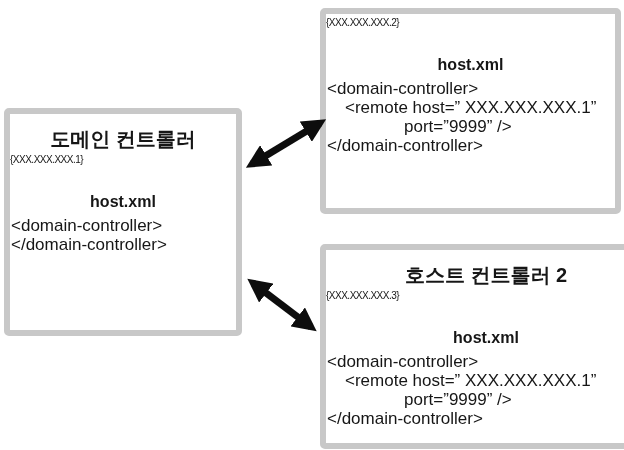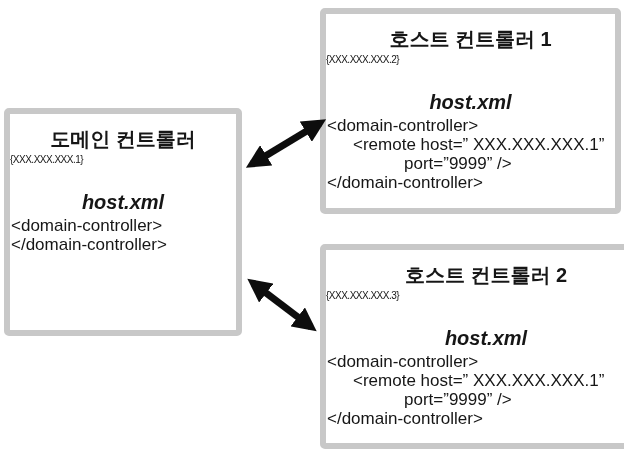--- a/index.html
+++ b/index.html
@@ -34,33 +34,32 @@
   .panel-ip{
     text-align:left;
     font-size:10px;
     line-height:17px;
     letter-spacing:-0.5px;
     white-space:nowrap;
   }
   .file-name{
     text-align:center;
     font-weight:bold;
-    font-size:20px;
+    font-size:16px;
     line-height:22px;
     white-space:nowrap;
-    font-style:italic;
   }
   .xml-block{margin-top:3px;}
   .xml-line{
     font-size:17px;
     line-height:19px;
     padding-left:1px;
     white-space:nowrap;
   }
-  .indent-sm{padding-left:19px;margin-left:8px;}   
+  .indent-sm{padding-left:19px;}   
   .indent-lg{padding-left:78px;}   
 
   #panel-dc .file-name{margin-top:23px;}
   #panel-dc .domain-file{margin-top:15px;}
   #panel-hc1 .file-name,
   #panel-hc2 .file-name{margin-top:23px;}
 
   .arrow-layer{
     position:absolute;left:0;top:0;
     pointer-events:none;
@@ -76,21 +75,20 @@
     <div class="panel-title">도메인 컨트롤러</div>
     <div class="panel-ip">{XXX.XXX.XXX.1}</div>
     <div class="file-name">host.xml</div>
     <div class="xml-block">
       <div class="xml-line">&lt;domain-controller&gt;</div>
       <div class="xml-line">&lt;/domain-controller&gt;</div>
     </div>
   </div>
 
   <div class="panel" id="panel-hc1">
-    <div class="panel-title">호스트 컨트롤러 1</div>
     <div class="panel-ip">{XXX.XXX.XXX.2}</div>
     <div class="file-name">host.xml</div>
     <div class="xml-block">
       <div class="xml-line">&lt;domain-controller&gt;</div>
       <div class="xml-line indent-sm">&lt;remote host=” XXX.XXX.XXX.1”</div>
       <div class="xml-line indent-lg">port=”9999” /&gt;</div>
       <div class="xml-line">&lt;/domain-controller&gt;</div>
     </div>
   </div>
 

